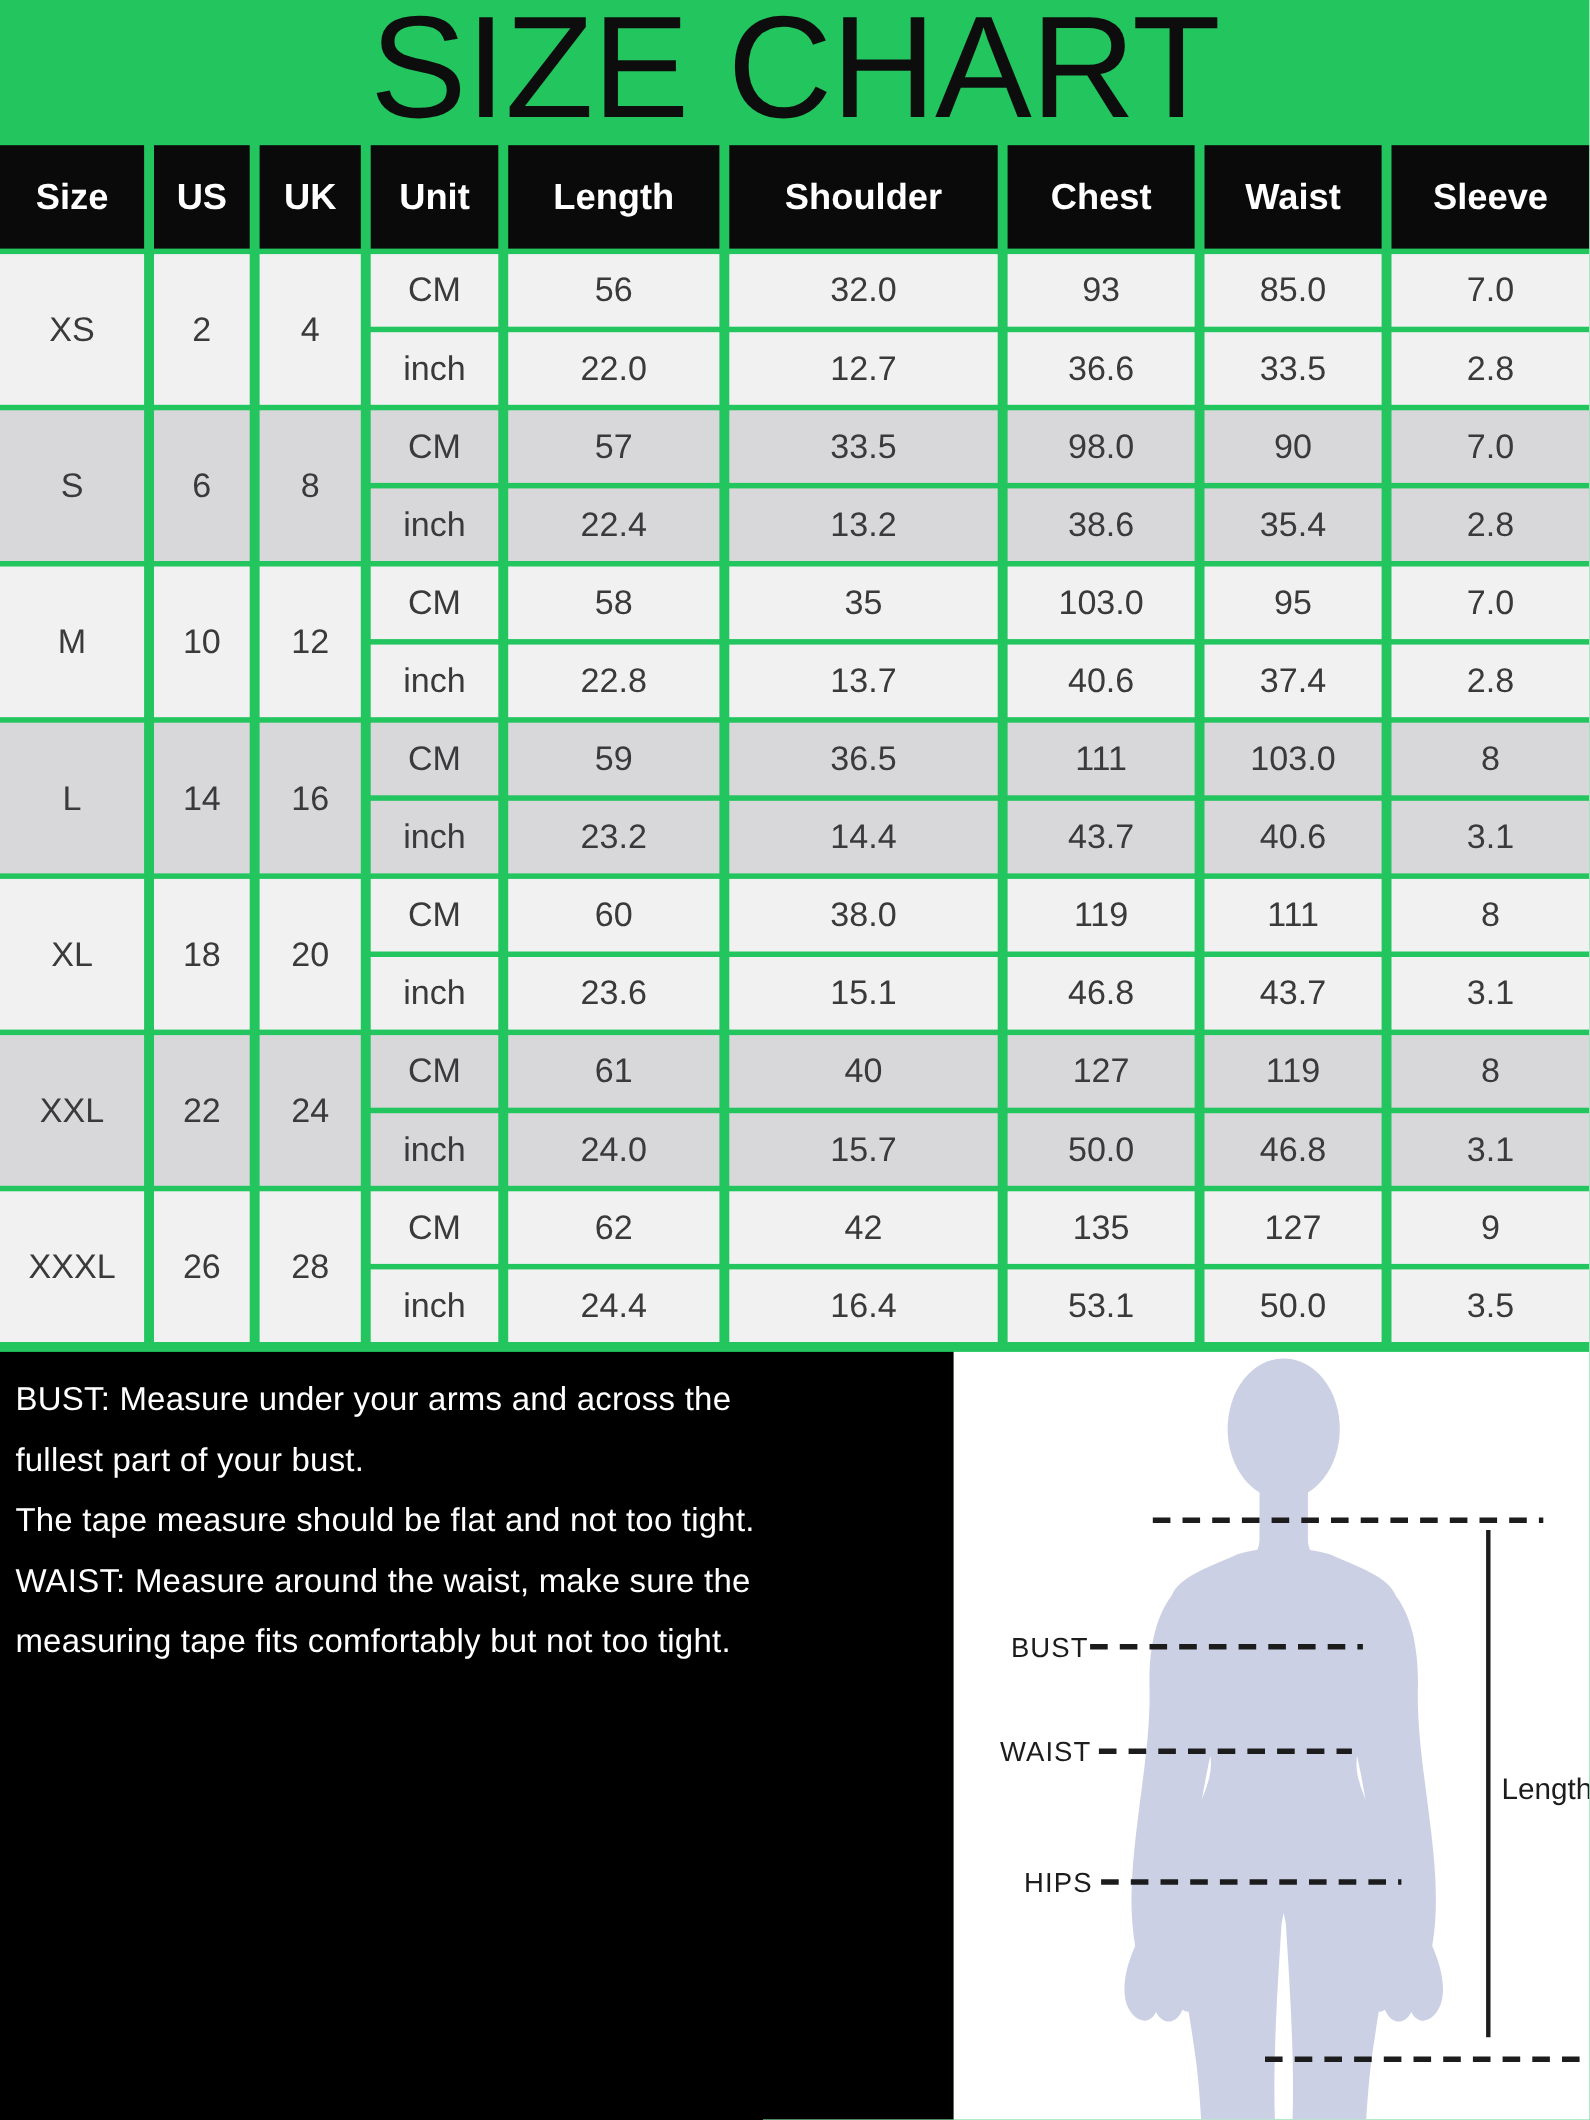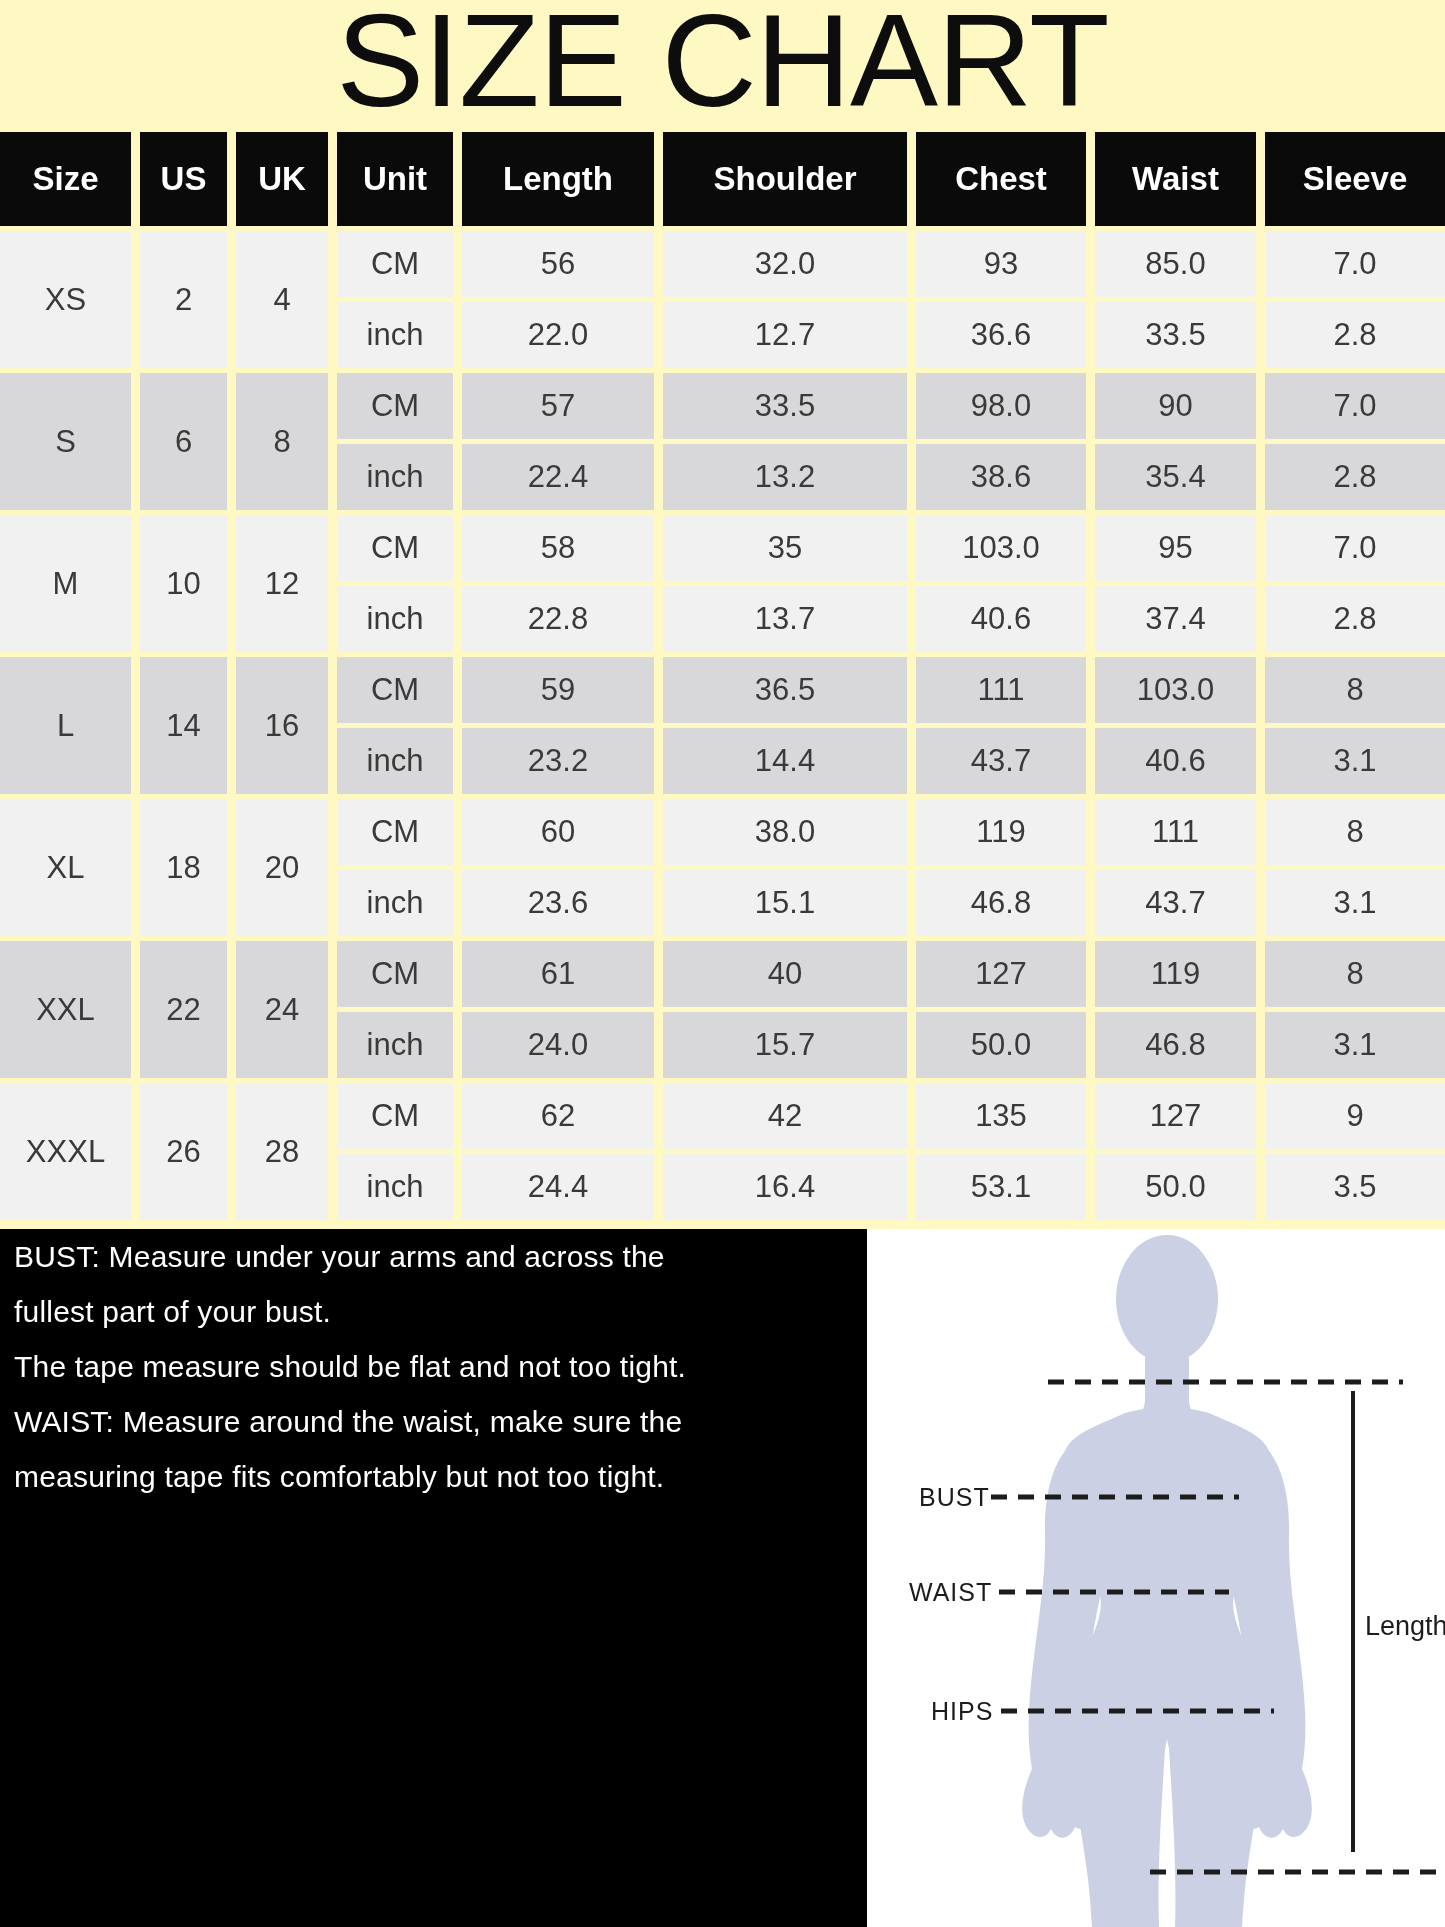--- a/index.html
+++ b/index.html
@@ -1,19 +1,19 @@
 <!DOCTYPE html>
 <html><head>
 <meta charset="utf-8">
 <style>
   html,body{margin:0;padding:0;background:#ffffff;}
   .page{
     position:relative;
     width:1445px;height:1927px;
-    background:#fef9c3;
+    background:#22c55e;
     font-family:"Liberation Sans",sans-serif;
     overflow:hidden;
   }
   
   .title{
     margin:0;
     height:127px;
     line-height:122px;
     text-align:center;
     font-size:132px;
@@ -54,21 +54,21 @@
     position:absolute;
     left:0;right:0;bottom:0;
     top:1229px;
     display:flex;
   }
   .instructions{
     width:867px;
     box-sizing:border-box;
     background:#000000;
     color:#ffffff;
-    padding:0 160px 0 14px;
+    padding:16px 160px 0 14px;
     font-size:30px;
     letter-spacing:.2px;
     line-height:55px;
     overflow:hidden;
   }
   .instructions p{margin:0;}
   .diagram{
     position:relative;
     flex:1;
     background:#ffffff;

